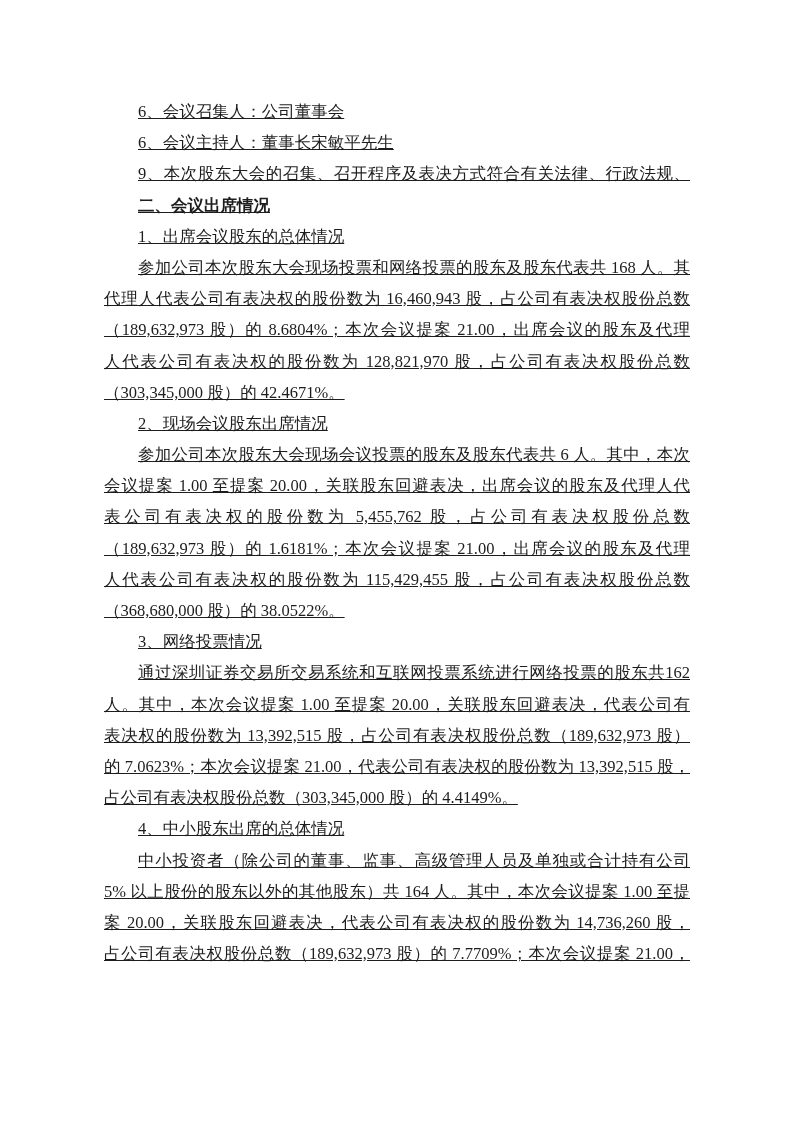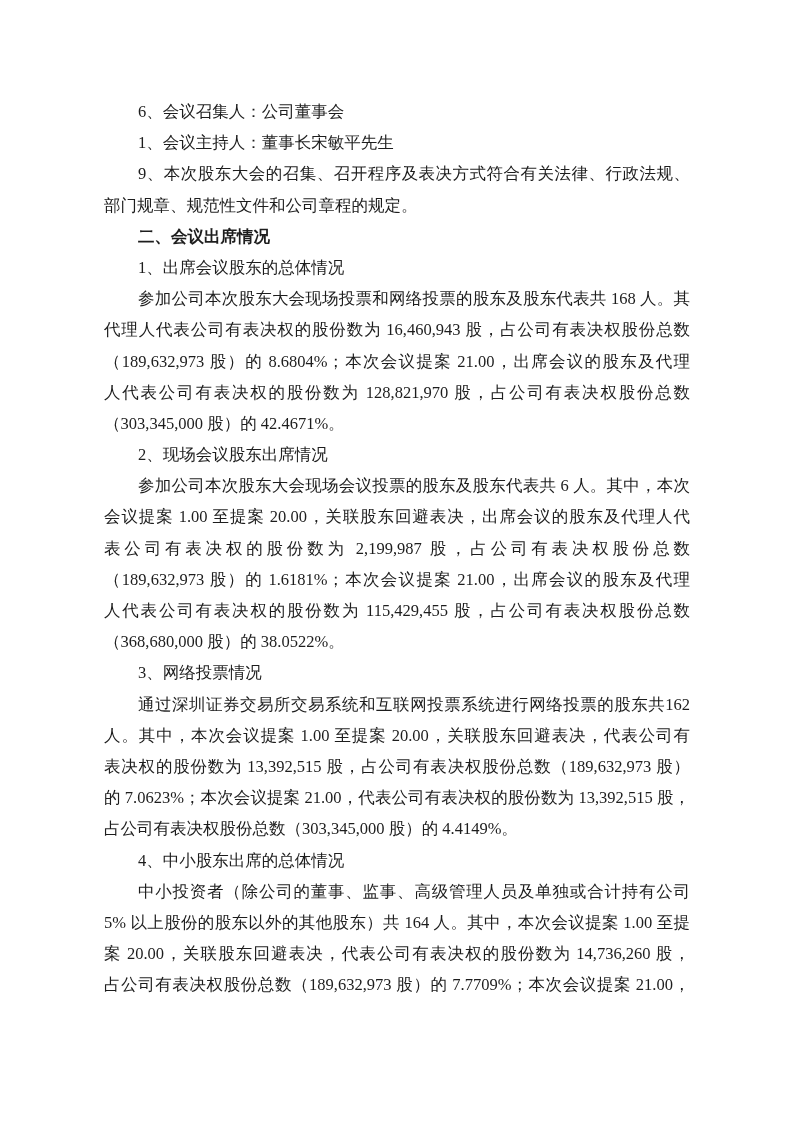--- a/index.html
+++ b/index.html
@@ -21,20 +21,21 @@
     width: 586px;
     font-family: "Liberation Serif", "DejaVu Serif", serif;
     font-size: 16.5px;
     color: #1d1d1d;
   }
   .ln {
     height: 31.2px;
     line-height: 31.2px;
     white-space: nowrap;
     overflow: hidden;
+    text-decoration: underline;
   }
   
   .ln.j {
     white-space: normal;
     text-align: justify;
     text-align-last: justify;
     text-justify: inter-character;
   }
   
   .ln.ind {
@@ -43,34 +44,33 @@
   .ln.hd {
     font-weight: bold;
   }
 </style>
 </head>
 <body>
 
 <div class="page">
   <div class="doc-body">
     <div class="ln ind">6、会议召集人：公司董事会</div>
-    <div class="ln ind">1、会议主持人：董事长宋敏平先生</div>
+    <div class="ln ind">6、会议主持人：董事长宋敏平先生</div>
     <div class="ln ind j">9、本次股东大会的召集、召开程序及表决方式符合有关法律、行政法规、</div>
-    <div class="ln">部门规章、规范性文件和公司章程的规定。</div>
     <div class="ln ind hd">二、会议出席情况</div>
     <div class="ln ind">1、出席会议股东的总体情况</div>
     <div class="ln ind j">参加公司本次股东大会现场投票和网络投票的股东及股东代表共 168 人。其</div>
     <div class="ln j">代理人代表公司有表决权的股份数为 16,460,943 股，占公司有表决权股份总数</div>
     <div class="ln j">（189,632,973 股）的 8.6804%；本次会议提案 21.00，出席会议的股东及代理</div>
     <div class="ln j">人代表公司有表决权的股份数为 128,821,970 股，占公司有表决权股份总数</div>
     <div class="ln">（303,345,000 股）的 42.4671%。</div>
     <div class="ln ind">2、现场会议股东出席情况</div>
     <div class="ln ind j">参加公司本次股东大会现场会议投票的股东及股东代表共 6 人。其中，本次</div>
     <div class="ln j">会议提案 1.00 至提案 20.00，关联股东回避表决，出席会议的股东及代理人代</div>
-    <div class="ln j">表公司有表决权的股份数为 2,199,987 股，占公司有表决权股份总数</div>
+    <div class="ln j">表公司有表决权的股份数为 5,455,762 股，占公司有表决权股份总数</div>
     <div class="ln j">（189,632,973 股）的 1.6181%；本次会议提案 21.00，出席会议的股东及代理</div>
     <div class="ln j">人代表公司有表决权的股份数为 115,429,455 股，占公司有表决权股份总数</div>
     <div class="ln">（368,680,000 股）的 38.0522%。</div>
     <div class="ln ind">3、网络投票情况</div>
     <div class="ln ind j">通过深圳证券交易所交易系统和互联网投票系统进行网络投票的股东共162</div>
     <div class="ln j">人。其中，本次会议提案 1.00 至提案 20.00，关联股东回避表决，代表公司有</div>
     <div class="ln j">表决权的股份数为 13,392,515 股，占公司有表决权股份总数（189,632,973 股）</div>
     <div class="ln j">的 7.0623%；本次会议提案 21.00，代表公司有表决权的股份数为 13,392,515 股，</div>
     <div class="ln">占公司有表决权股份总数（303,345,000 股）的 4.4149%。</div>
     <div class="ln ind">4、中小股东出席的总体情况</div>

